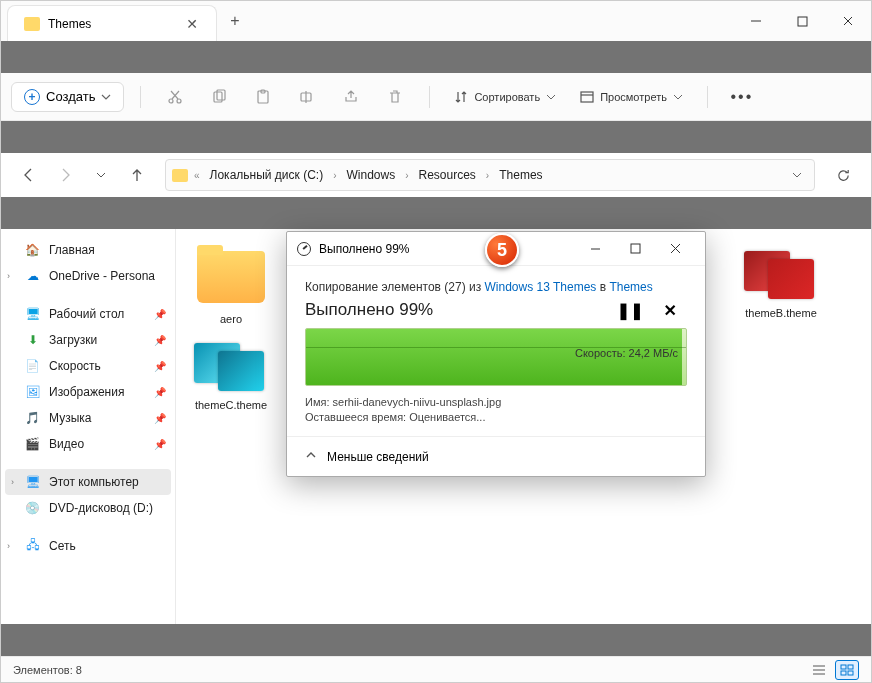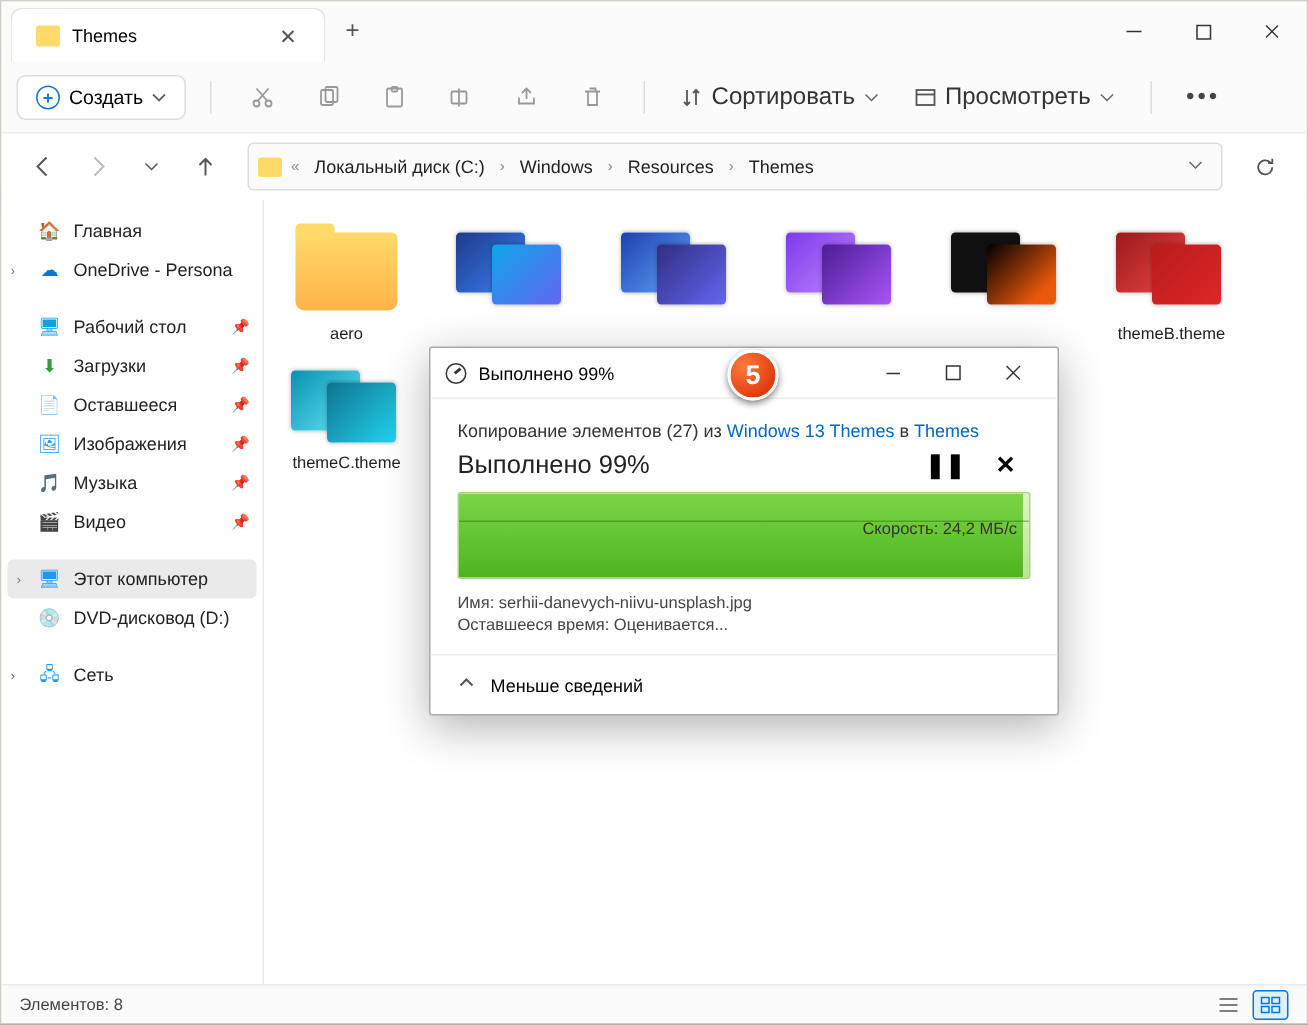--- a/index.html
+++ b/index.html
@@ -1,33 +1,33 @@
 <!DOCTYPE html>
 <html><head>
 <meta charset="utf-8">
 <style>
 *{margin:0;padding:0;box-sizing:border-box;font-family:'Segoe UI',Arial,sans-serif;}
 body{background:#1a1a1a;display:flex;align-items:flex-start;justify-content:center;}
-.window{width:872px;height:683px;background:#fef9c3;position:relative;border:1px solid #ccc;display:flex;flex-direction:column;}
+.window{width:872px;height:683px;background:#737373;position:relative;border:1px solid #ccc;display:flex;flex-direction:column;gap:32px;}
 .titlebar{height:40px;display:flex;align-items:stretch;background:#fbfbfb;}
 .tab{display:flex;align-items:center;gap:8px;padding:0 16px;background:#fff;border-radius:8px 8px 0 0;margin-top:4px;margin-left:6px;min-width:210px;border:1px solid #e5e5e5;border-bottom:none;}
 .tab-folder{width:16px;height:14px;background:#ffd96a;border-radius:2px;position:relative;}
 .tab-title{font-size:12px;flex:1;}
 .tab-close{width:16px;height:16px;display:flex;align-items:center;justify-content:center;border-radius:3px;cursor:pointer;font-size:14px;color:#555;}
 .newtab{width:36px;display:flex;align-items:center;justify-content:center;color:#555;font-size:16px;cursor:pointer;}
 .title-spacer{flex:1;}
 .win-btns{display:flex;}
 .win-btn{width:46px;display:flex;align-items:center;justify-content:center;color:#333;cursor:pointer;}
 .toolbar{height:48px;background:#fbfbfb;border-bottom:1px solid #eaeaea;display:flex;align-items:center;padding:0 10px;gap:8px;}
 .create-btn{display:flex;align-items:center;gap:6px;border:1px solid #ddd;border-radius:6px;padding:6px 12px;font-size:13px;cursor:pointer;background:#fff;}
 .create-plus{width:16px;height:16px;border:1.5px solid #1976d2;border-radius:50%;display:flex;align-items:center;justify-content:center;color:#1976d2;font-size:12px;font-weight:bold;}
 .tbsep{width:1px;height:22px;background:#ddd;margin:0 8px;}
 .tool-icon{width:36px;height:32px;display:flex;align-items:center;justify-content:center;border-radius:4px;color:#999;cursor:pointer;}
 .tool-icon.enabled{color:#444;}
-.tool-drop{display:flex;align-items:center;gap:6px;padding:0 8px;height:32px;cursor:pointer;font-size:16px;color:#333;border-radius:4px;}
+.tool-drop{display:flex;align-items:center;gap:6px;padding:0 8px;height:32px;cursor:pointer;font-size:11px;color:#333;border-radius:4px;}
 .tool-drop svg{color:#555;}
 .navbar{height:44px;background:#fff;display:flex;align-items:center;padding:0 12px;gap:4px;}
 .nav-btn{width:32px;height:32px;display:flex;align-items:center;justify-content:center;color:#555;cursor:pointer;border-radius:4px;}
 .nav-btn.dis{color:#bbb;}
 .breadcrumb{flex:1;border:1px solid #ddd;border-radius:4px;height:32px;display:flex;align-items:center;padding:0 6px;gap:4px;margin:0 8px;background:#fbfbfb;}
 .bc-folder{width:16px;height:13px;background:#ffd96a;border-radius:2px;}
 .bc-chev{color:#888;font-size:10px;margin:0 2px;}
 .bc-item{font-size:12px;color:#222;cursor:pointer;padding:2px 4px;}
 .bc-end{flex:1;}
 .bc-drop{color:#666;padding:0 6px;}
@@ -37,21 +37,21 @@
 .search input{border:none;outline:none;font-size:12px;width:100%;background:transparent;color:#888;}
 .content{flex:1;display:flex;background:#fff;overflow:hidden;}
 .sidebar{width:175px;border-right:1px solid #eaeaea;padding:8px 0;overflow-y:auto;}
 .sb-item{display:flex;align-items:center;gap:8px;padding:5px 8px 5px 24px;font-size:12px;color:#222;cursor:pointer;position:relative;}
 .sb-item.sel{background:#eaeaea;border-radius:4px;margin:0 4px;padding-left:20px;}
 .sb-item .chev{position:absolute;left:6px;color:#777;font-size:9px;}
 .sb-item .pin{color:#888;font-size:10px;margin-left:auto;}
 .sb-sep{height:12px;}
 .sb-icon{width:16px;height:16px;display:inline-flex;align-items:center;justify-content:center;}
 .main-area{flex:1;padding:16px 8px;display:flex;flex-wrap:wrap;align-content:flex-start;gap:12px 16px;}
-.file-item{width:94px;display:flex;flex-direction:column;align-items:center;gap:4px;cursor:pointer;justify-content:space-between;}
+.file-item{width:94px;display:flex;flex-direction:column;align-items:center;gap:4px;cursor:pointer;}
 .file-thumb{width:78px;height:64px;border-radius:4px;display:flex;align-items:center;justify-content:center;}
 .folder-ic{width:68px;height:52px;background:linear-gradient(#ffd96a,#ffb347);border-radius:4px 4px 6px 6px;position:relative;}
 .folder-ic::before{content:'';position:absolute;top:-6px;left:0;width:26px;height:10px;background:#ffd96a;border-radius:3px 3px 0 0;}
 .theme-thumb{width:78px;height:58px;position:relative;}
 .theme-thumb .pane{position:absolute;border-radius:3px;box-shadow:0 0 3px rgba(0,0,0,0.3);}
 .file-label{font-size:11px;text-align:center;color:#222;}
 .statusbar{height:26px;border-top:1px solid #eaeaea;display:flex;align-items:center;padding:0 12px;font-size:11px;color:#444;background:#fbfbfb;}
 .statusbar .sp{flex:1;}
 .view-btn{width:24px;height:20px;display:flex;align-items:center;justify-content:center;margin-left:4px;cursor:pointer;border-radius:3px;}
 .view-btn.sel{border:1px solid #0078d4;background:#e1efff;}
@@ -240,21 +240,21 @@
           <span>Рабочий стол</span>
           <span class="pin">📌</span>
         </div>
       <div class="sb-item">
           <span class="sb-icon" style="color:#2e9e3f;">⬇</span>
           <span>Загрузки</span>
           <span class="pin">📌</span>
         </div>
       <div class="sb-item">
           <span class="sb-icon" style="color:#3b6fb6;">📄</span>
-          <span>Оставшееся</span>
+          <span>Скорость</span>
           <span class="pin">📌</span>
         </div>
       <div class="sb-item">
           <span class="sb-icon" style="color:#2196f3;">🖼</span>
           <span>Изображения</span>
           <span class="pin">📌</span>
         </div>
       <div class="sb-item">
           <span class="sb-icon" style="color:#e91e63;">🎵</span>
           <span>Музыка</span>

